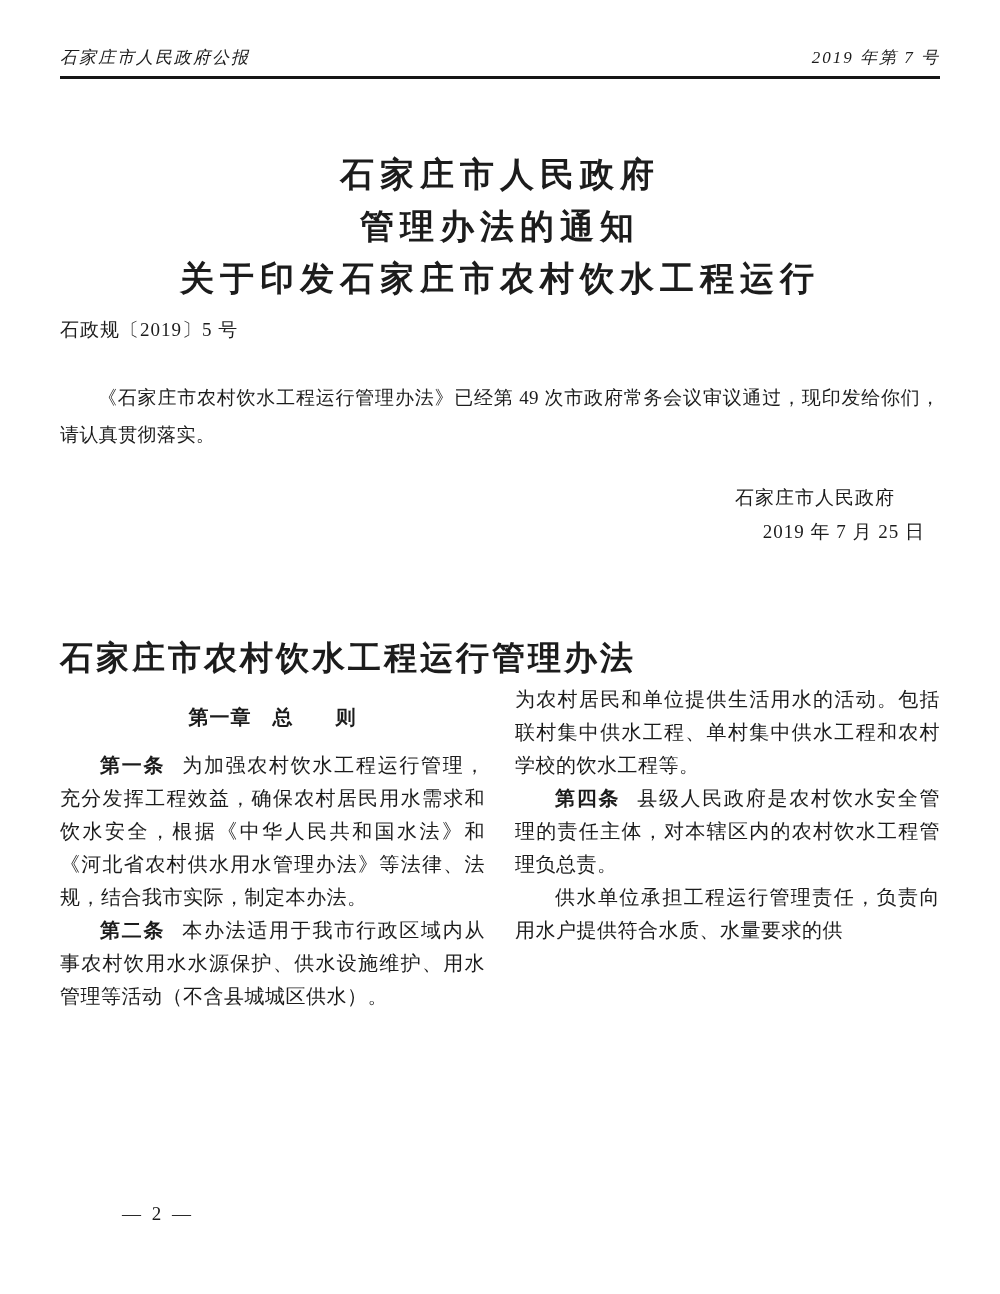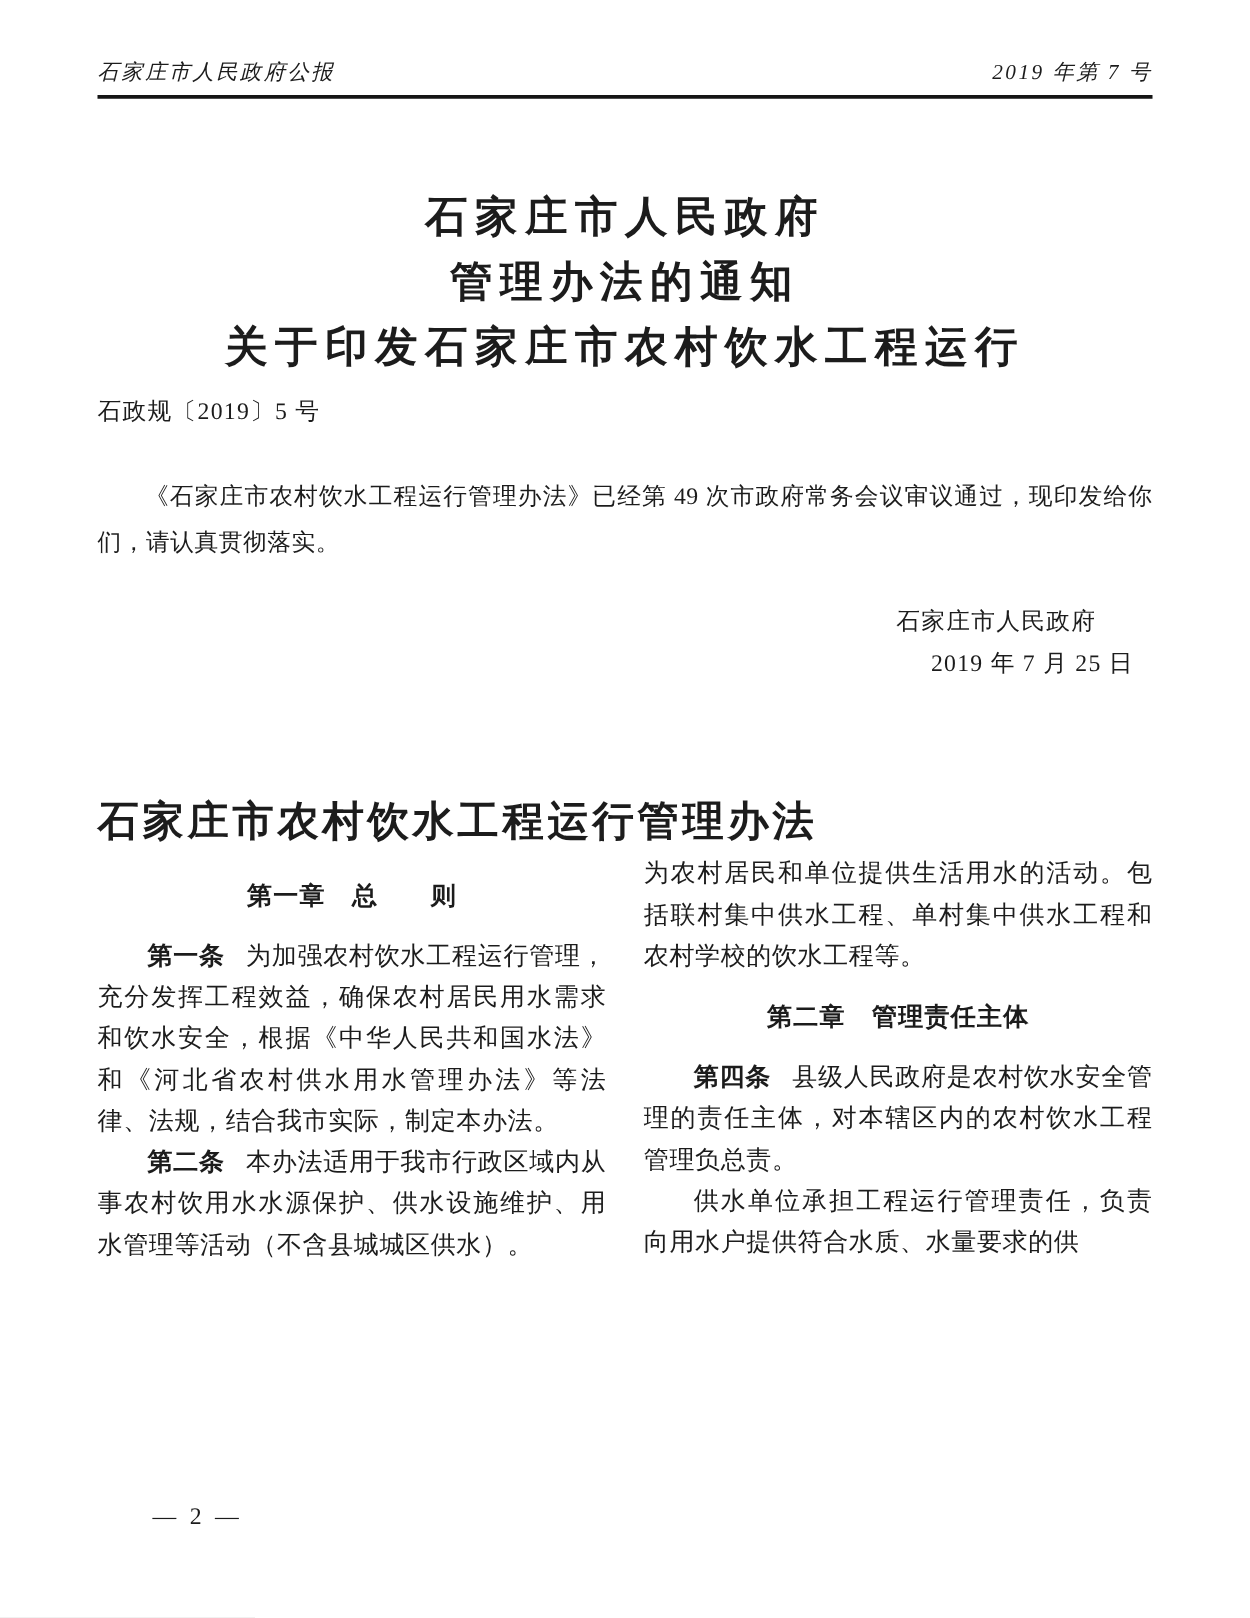--- a/index.html
+++ b/index.html
@@ -11,21 +11,21 @@
     position: relative;
     width: 1000px;
     height: 1294px;
     margin: 0 auto;
     background: #ffffff;
     color: #1c1c1c;
     font-family: "Liberation Serif", "DejaVu Serif", serif;
     overflow: hidden;
   }
   .content {
-    padding: 0 78px;
+    padding: 0 60px;
   }
 
   
   .running-header {
     display: flex;
     justify-content: space-between;
     align-items: baseline;
     padding-top: 48px;
     font-size: 17px;
     line-height: 20px;
@@ -165,21 +165,20 @@
     <div class="columns">
 
       <div class="col">
         <div class="chapter-heading first">第一章　总　　则</div>
         <p class="para-indent"><span class="article-lead">第一条</span><span>为加强农村饮水工程运行管理，充分发挥工程效益，确保农村居民用水需求和饮水安全，根据《中华人民共和国水法》和《河北省农村供水用水管理办法》等法律、法规，结合我市实际，制定本办法。</span></p>
         <p class="para-indent"><span class="article-lead">第二条</span><span>本办法适用于我市行政区域内从事农村饮用水水源保护、供水设施维护、用水管理等活动（不含县城城区供水）。</span></p>
       </div>
 
       <div class="col">
         <p>为农村居民和单位提供生活用水的活动。包括联村集中供水工程、单村集中供水工程和农村学校的饮水工程等。</p>
-        <div class="chapter-heading second">第二章　管理责任主体</div>
         <p class="para-indent"><span class="article-lead">第四条</span><span>县级人民政府是农村饮水安全管理的责任主体，对本辖区内的农村饮水工程管理负总责。</span></p>
         <p class="para-indent">供水单位承担工程运行管理责任，负责向用水户提供符合水质、水量要求的供</p>
       </div>
 
     </div>
   </div>
 
   <div class="page-footer">— 2 —</div>
 </div>
 

